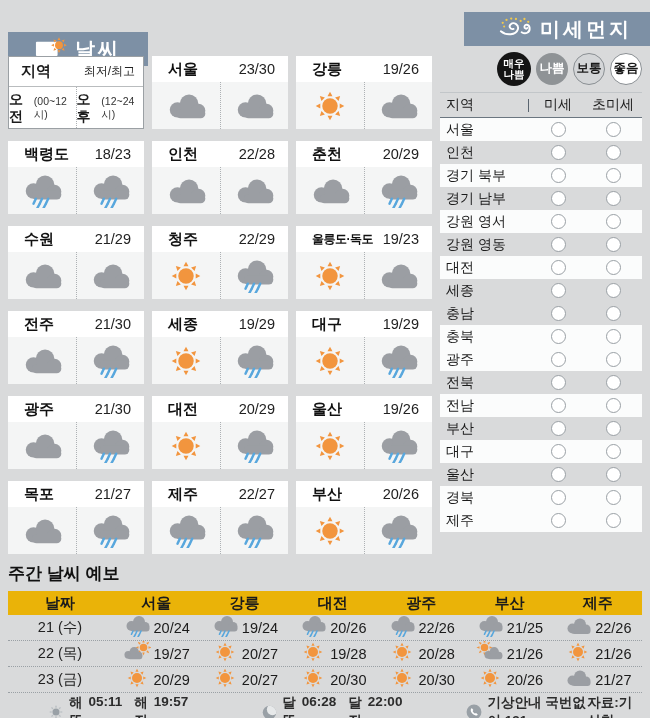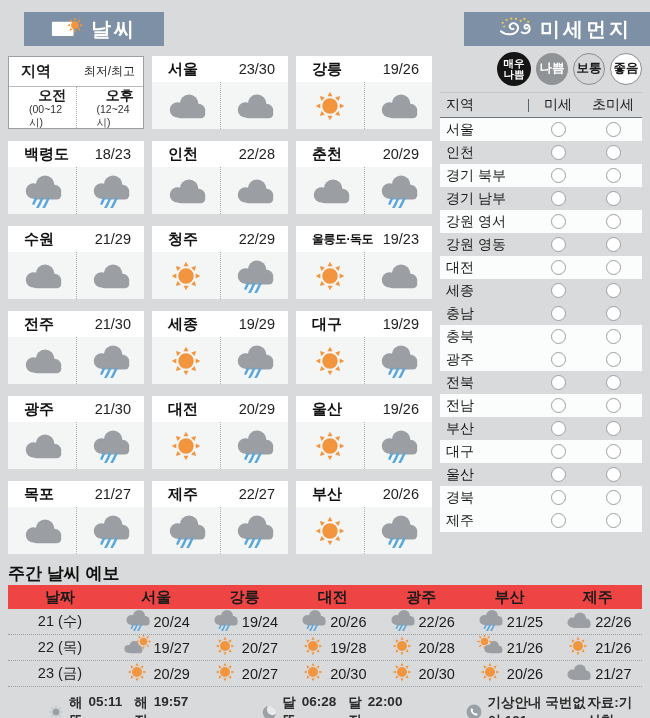--- a/index.html
+++ b/index.html
@@ -1,21 +1,21 @@
 <!DOCTYPE html>
 <html><head>
 <meta charset="utf-8">
 <style>
   html,body{margin:0;padding:0;}
   body{font-family:"Liberation Sans","DejaVu Sans",sans-serif;background:#c9cacc;}
   #stage{position:relative;width:650px;height:718px;background:#d9dadb;overflow:hidden;color:#1b1b1b;}
 
   
   .badge{position:absolute;top:12px;height:34px;background:#7d90a5;display:flex;align-items:center;justify-content:center;gap:8px;color:#fff;}
-  #weather-badge{left:24px;width:140px;}
+  #weather-badge{left:8px;width:140px;margin-top:20px;}
   #dust-badge{left:464px;width:202px;}
   .badge .b-label{font-size:20px;font-weight:bold;letter-spacing:3px;}
   #date-line{position:absolute;left:148px;top:17px;width:292px;text-align:center;font-size:17px;font-weight:bold;color:#111;}
 
   
   #weather-grid{position:absolute;left:8px;top:56px;width:424px;display:grid;grid-template-columns:repeat(3,136px);grid-auto-rows:73px;gap:12px 8px;}
   .wcell{background:#f4f5f5;display:flex;flex-direction:column;overflow:hidden;}
   .wtitle{background:#ffffff;height:26px;display:flex;align-items:center;justify-content:space-between;padding:0 13px 0 16px;}
   .wname{font-size:15px;font-weight:bold;color:#111;white-space:nowrap;}
   .wname.small{font-size:12px;letter-spacing:-0.5px;}
@@ -23,21 +23,21 @@
   .wicons{flex:1;display:flex;align-items:center;}
   .whalf{flex:1;display:flex;align-items:center;justify-content:center;height:100%;}
   .whalf.divided{border-left:1px dotted #adb1b4;}
 
   
   .legendbox{background:#fff;border:1px solid #9ba0a4;}
   .lb-top{height:29px;display:flex;align-items:center;justify-content:space-between;padding:0 8px 0 12px;border-bottom:1px solid #b9bcbe;}
   .lb-region{font-size:15px;font-weight:bold;}
   .lb-minmax{font-size:12px;color:#222;}
   .lb-bottom{flex:1;display:flex;}
-  .lb-col{flex:1;display:flex;flex-direction:column;align-items:center;justify-content:center;line-height:1.15;padding-left:20px;}
+  .lb-col{flex:1;display:flex;flex-direction:row;align-items:center;justify-content:center;line-height:1.15;}
   .lb-col.divided{border-left:1px dotted #adb1b4;}
   .lb-l{font-size:14px;font-weight:bold;}
   .lb-s{font-size:10.5px;color:#333;}
 
   
   #dust-panel{position:absolute;left:440px;top:50px;width:202px;}
   #dust-legend{display:flex;justify-content:flex-end;align-items:center;gap:5px;height:38px;}
   .pill{border-radius:50%;display:flex;flex-direction:column;align-items:center;justify-content:center;font-weight:bold;line-height:1.05;box-sizing:border-box;}
   .pill.very-bad{width:34px;height:34px;background:#151515;color:#fff;font-size:10.5px;}
   .pill.bad{width:32px;height:32px;background:#8f9396;color:#fff;font-size:12.5px;}
@@ -53,21 +53,21 @@
   .dr-name{flex:1;padding-left:6px;white-space:nowrap;}
   .dr-c{width:52px;display:flex;justify-content:center;}
   .dr-c:last-child{width:58px;}
   .lvl{width:15px;height:15px;border-radius:50%;box-sizing:border-box;}
   .lvl.good{background:#fff;border:1.5px solid #9aa0a5;}
 
   
   #weekly{position:absolute;left:8px;top:562px;width:634px;}
   #weekly-title{font-size:17px;font-weight:bold;color:#111;}
   .wk-grid{display:grid;grid-template-columns:104px repeat(6,1fr);align-items:center;}
-  #weekly-header{background:#ef4444;height:24px;font-size:15px;font-weight:bold;color:#1b1b1b;}
+  #weekly-header{background:#eab308;height:24px;margin-top:6px;font-size:15px;font-weight:bold;color:#1b1b1b;}
   #weekly-header span{text-align:center;}
   .wk-row{height:25px;border-bottom:1px dotted #9aa0a5;font-size:14.5px;}
   .wk-date{text-align:center;color:#222;}
   .wk-cell{display:flex;align-items:center;justify-content:center;gap:3px;}
   .wk-cell svg{flex:0 0 auto;}
 
   
   #footer{position:absolute;left:8px;top:694px;width:634px;display:flex;align-items:center;font-size:13.5px;font-weight:bold;color:#2c2c2c;}
   .f-icon{display:inline-flex;margin-right:5px;align-items:center;}
   .f-pair{margin-right:12px;display:inline-flex;gap:6px;}

